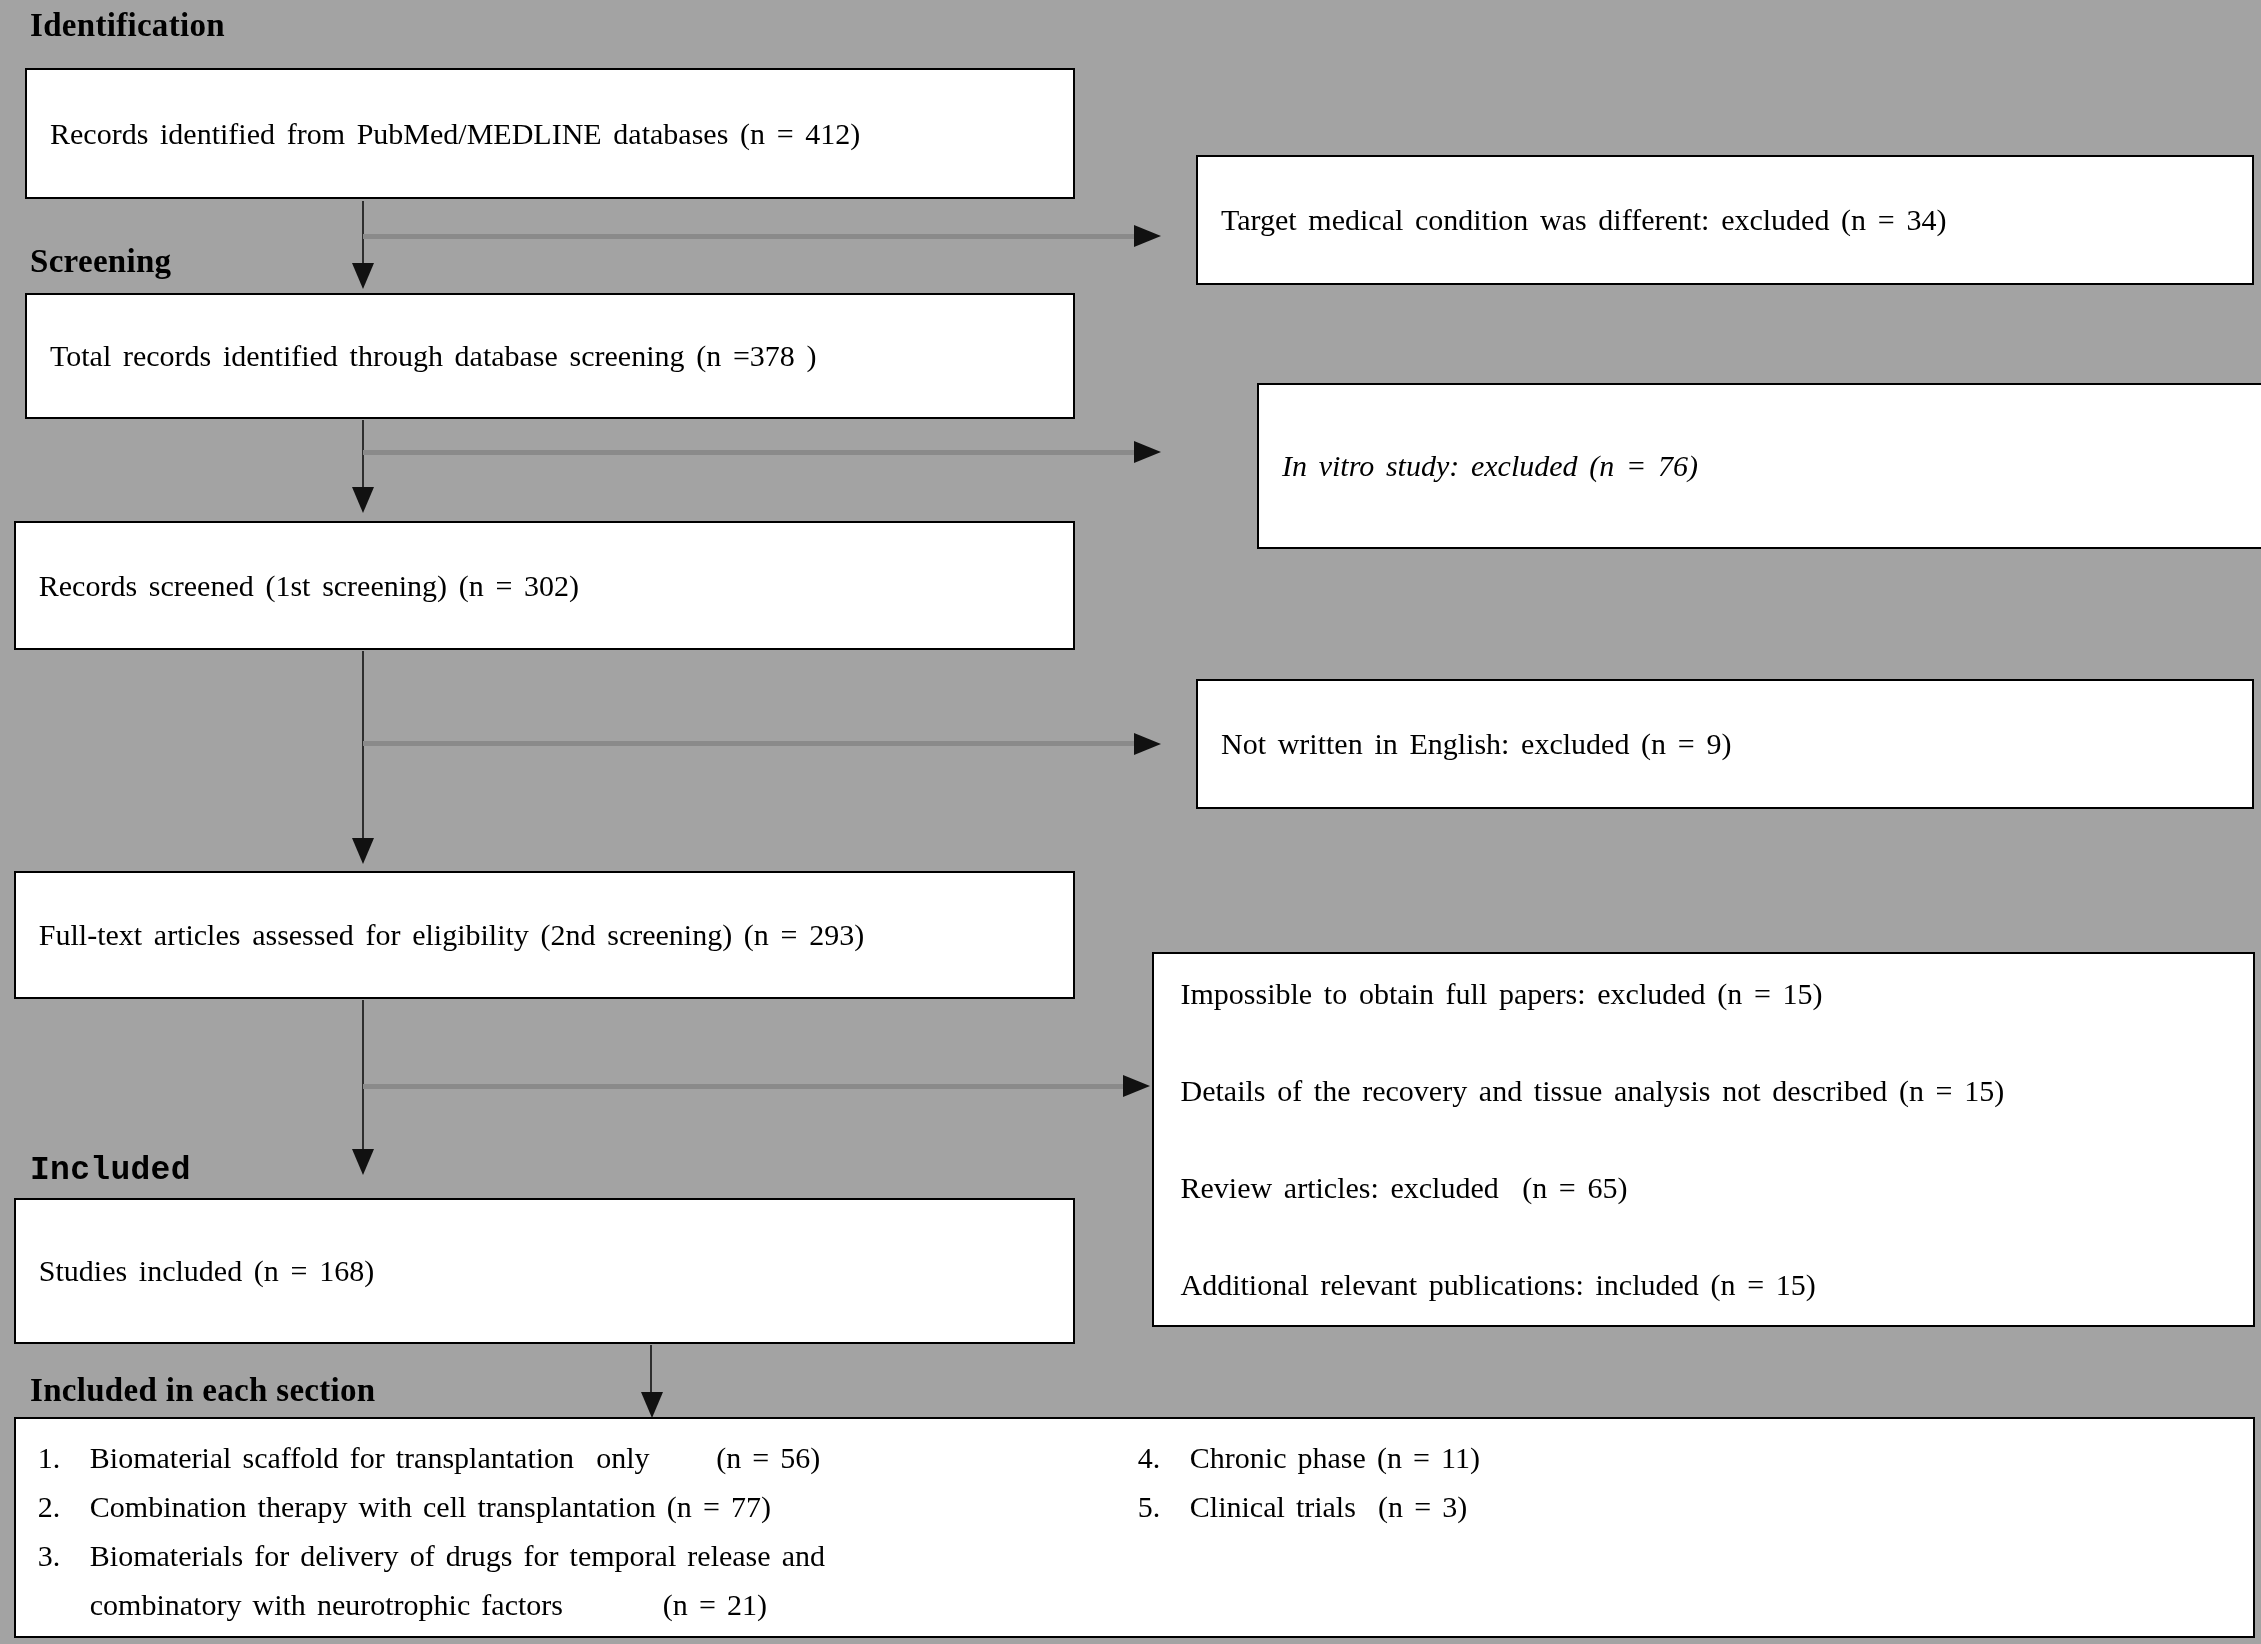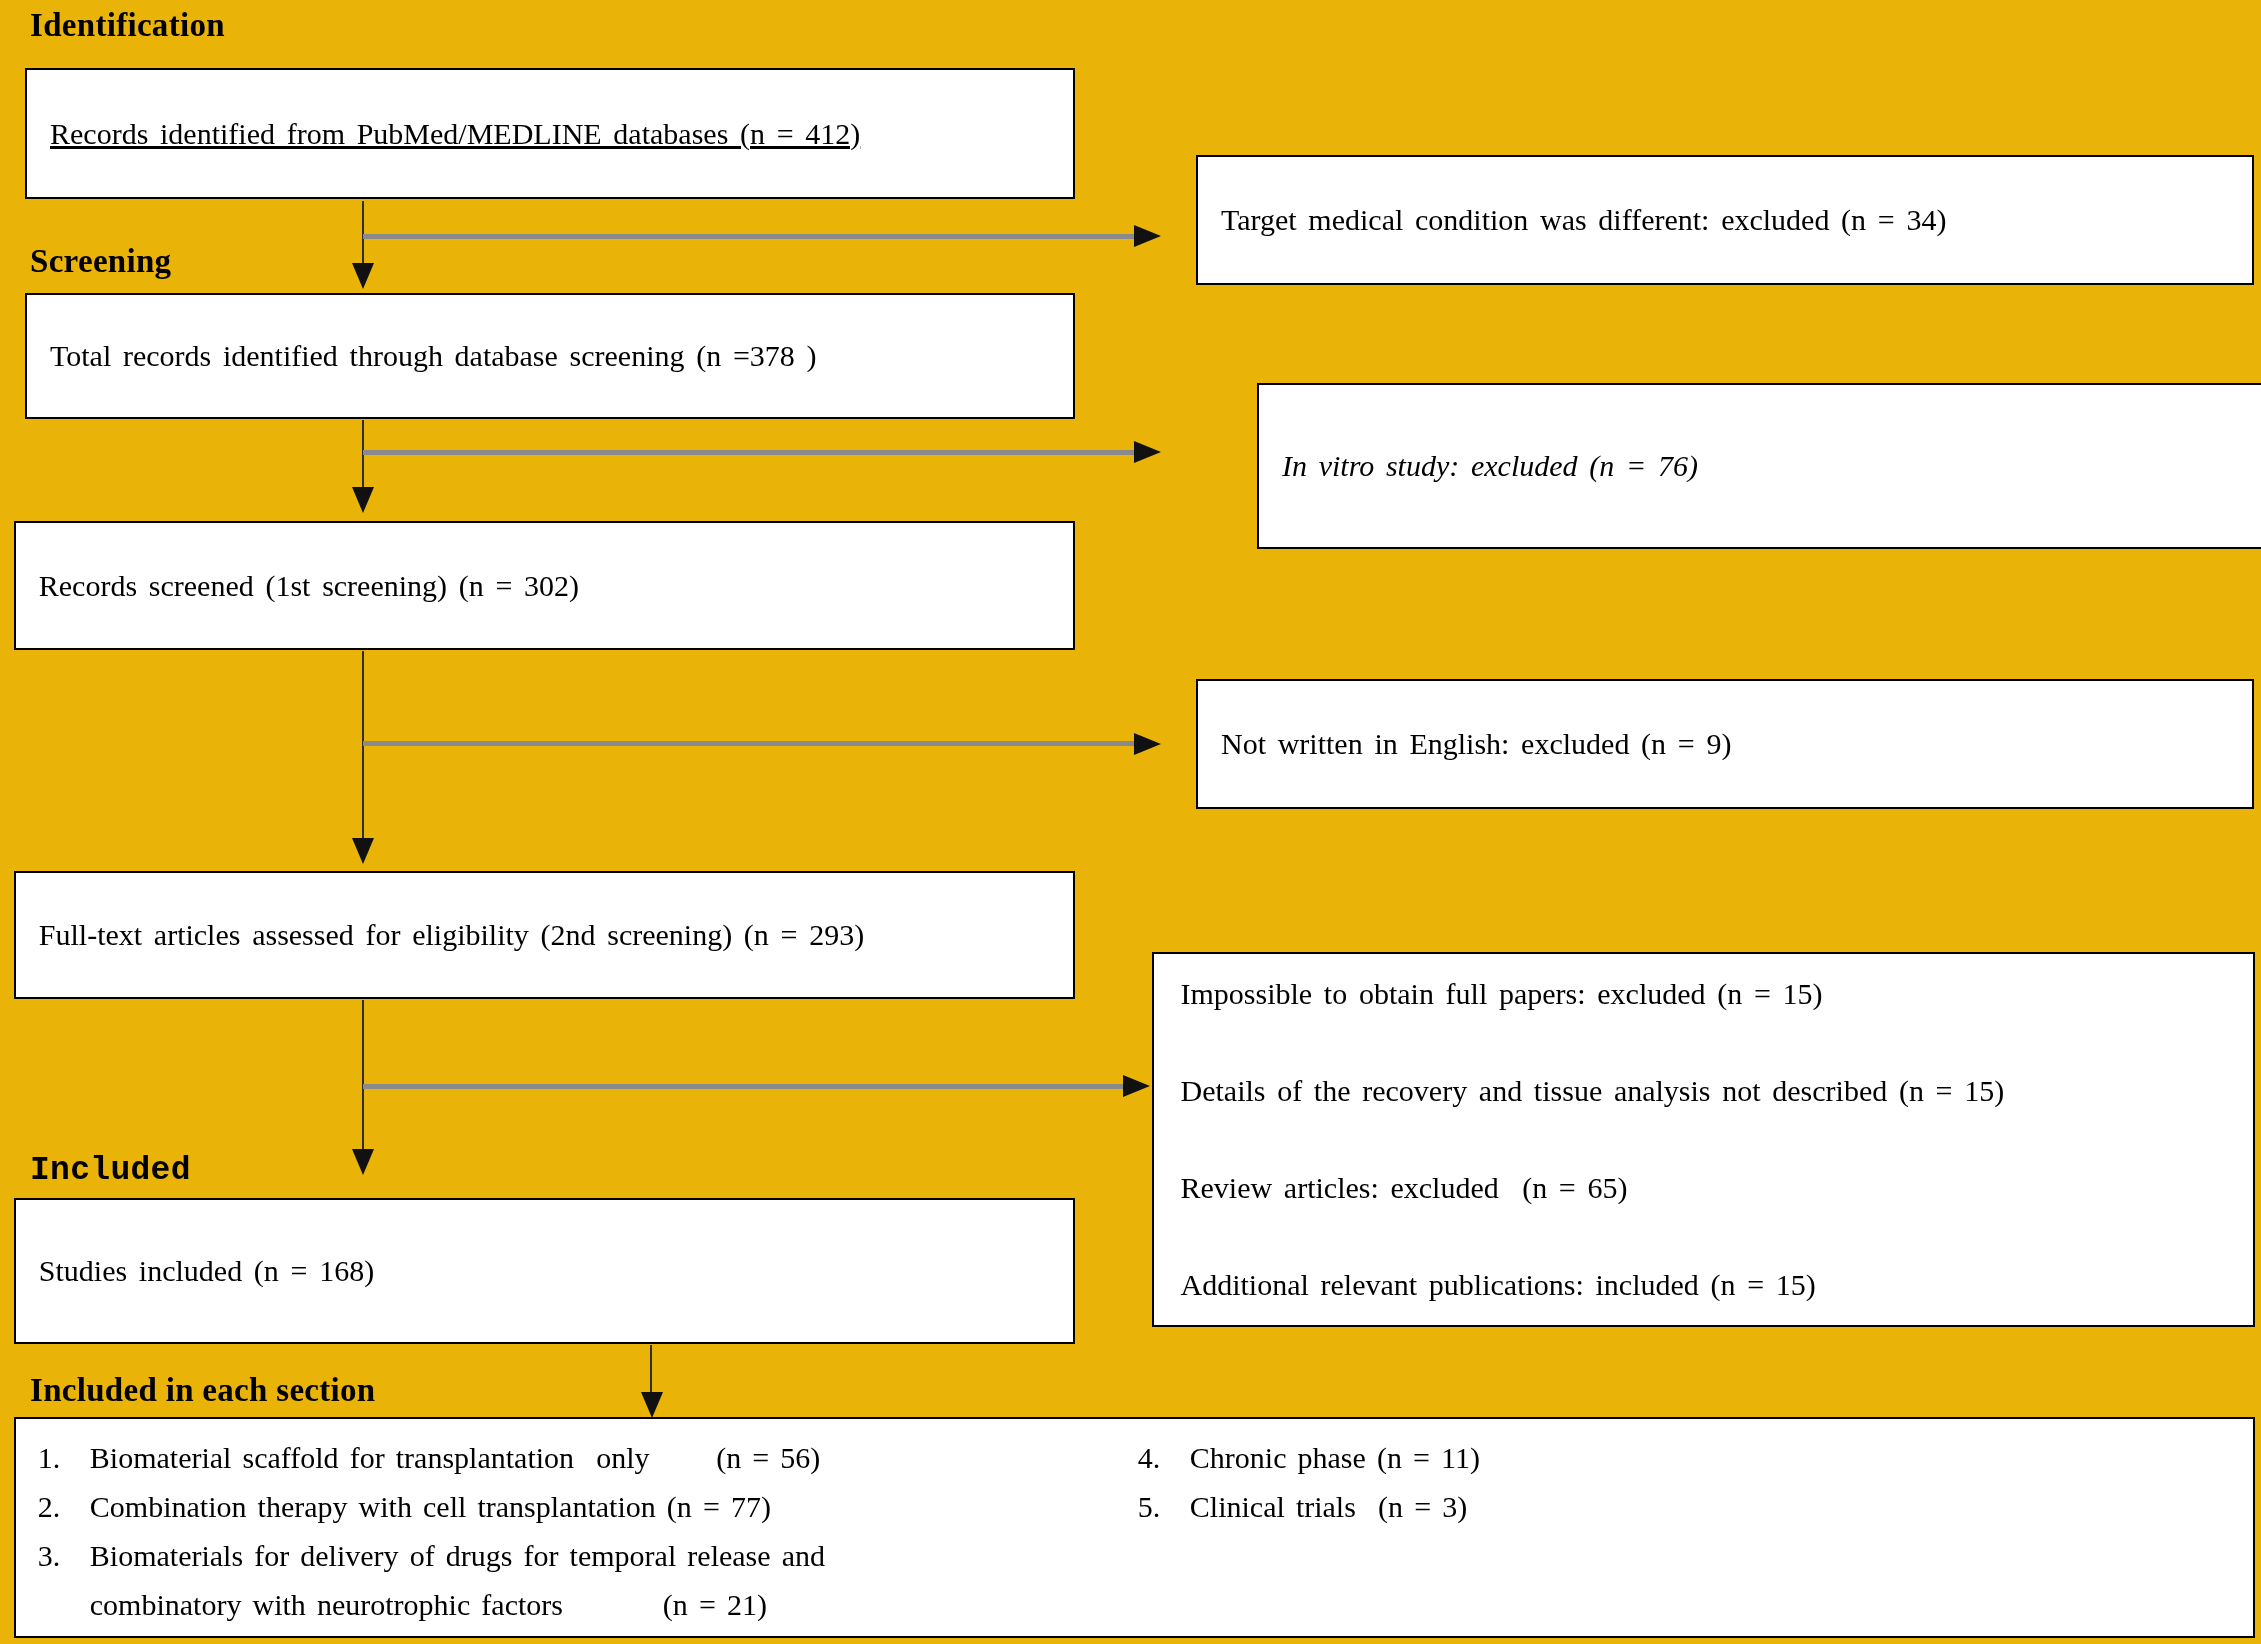--- a/index.html
+++ b/index.html
@@ -1,20 +1,20 @@
 <!DOCTYPE html>
 <html style="font-size:8.8px"><head>
 <meta charset="utf-8">
 <style>
   html,body{margin:0;padding:0;background:#ffffff;}
   #figure{
     position:relative;
     width:2261px;
     height:1645px;
-    background:#eab308;
+    background:#a3a3a3;
     font-family:"Liberation Serif","DejaVu Serif",serif;
     color:#000;
     overflow:hidden;
   }
   .stage{
     position:absolute;
     font-weight:bold;
     font-size:33px;
     line-height:35px;
     white-space:pre;
@@ -69,21 +69,21 @@
 </head>
 <body>
 
 <div id="figure">
 
   <div class="stage" style="left:30px;top:7.7px;">Identification</div>
   <div class="stage" style="left:30px;top:244px;">Screening</div>
   <div class="stage" style="left:30px;top:1153px;font-family:Liberation Mono, monospace;">Included</div>
   <div class="stage" style="left:30px;top:1373px;">Included in each section</div>
 
-  <div class="box" style="left:25px;top:68px;width:1050px;height:131px;text-decoration:underline;">
+  <div class="box" style="left:25px;top:68px;width:1050px;height:131px;">
     <span class="t">Records identified from PubMed/MEDLINE databases (n = 412)</span>
   </div>
 
   <div class="box" style="left:25px;top:293px;width:1050px;height:126px;">
     <span class="t">Total records identified through database screening (n =378 )</span>
   </div>
 
   <div class="box" style="left:13.8px;top:521px;width:1061px;height:129px;">
     <span class="t">Records screened (1st screening) (n = 302)</span>
   </div>

